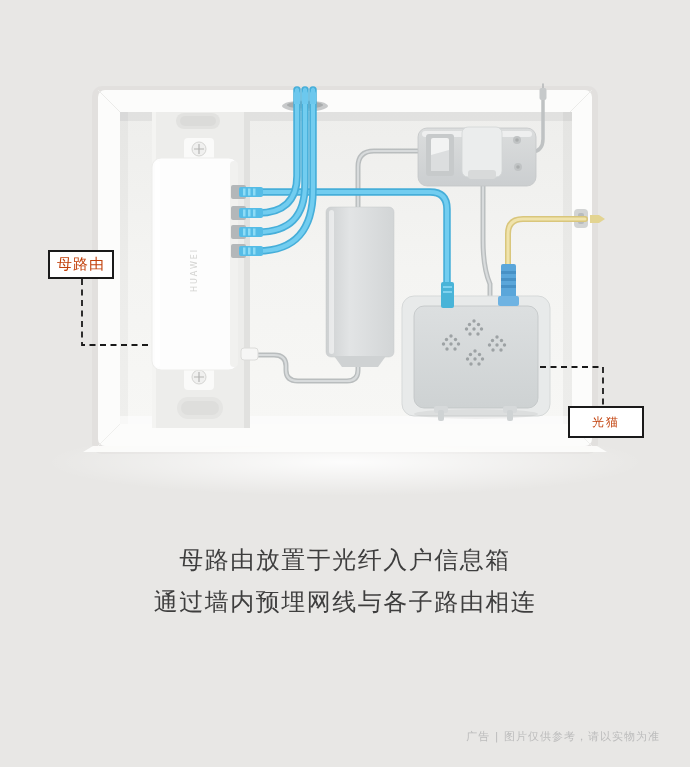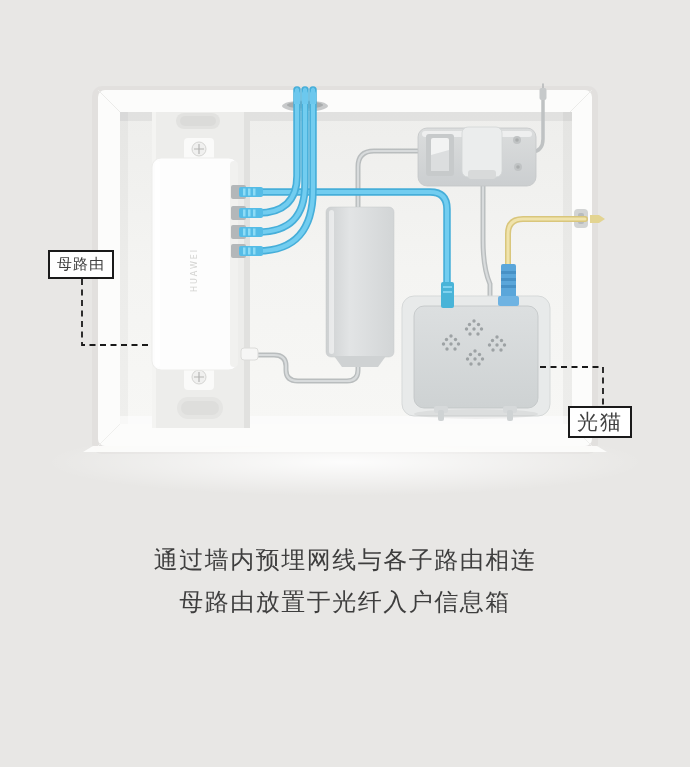--- a/index.html
+++ b/index.html
@@ -6,24 +6,24 @@
   .page{
     position:relative;width:690px;height:767px;margin:0 auto;overflow:hidden;
     background:#e8e7e5;
     font-family:"DejaVu Sans","Liberation Sans",sans-serif;
   }
   .scene{position:absolute;left:0;top:0;width:690px;height:530px;}
   .scene svg{position:absolute;left:0;top:0;}
   .callout{
     position:absolute;background:#ffffff;border:2px solid #1a1a1a;
     display:flex;align-items:center;justify-content:center;
-    color:#404040;box-sizing:border-box;
+    color:#c2410c;box-sizing:border-box;
   }
   .callout-router{left:48px;top:250px;width:66px;height:29px;font-size:15px;letter-spacing:1px;}
-  .callout-modem{left:568px;top:406px;width:64px;height:32px;font-size:21px;letter-spacing:2px;}
+  .callout-modem{left:568px;top:406px;width:76px;height:32px;font-size:12px;letter-spacing:2px;}
   .caption{
     position:absolute;top:539px;left:0;width:690px;text-align:center;
     color:#3e3e3e;font-size:24px;line-height:42px;letter-spacing:1.5px;font-weight:500;
   }
   .footer{
     position:absolute;top:729px;right:30px;
     color:#bcbcbc;font-size:11px;letter-spacing:1px;
   }
 </style>
 </head>
@@ -275,17 +275,18 @@
 
     <div class="callout callout-router">
       <span>母路由</span>
     </div>
     <div class="callout callout-modem">
       <span>光猫</span>
     </div>
   </div>
 
   <div class="caption">
+    <div class="caption-line">母路由放置于光纤入户信息箱</div>
     <div class="caption-line">通过墙内预埋网线与各子路由相连</div>
-    <div class="caption-line">母路由放置于光纤入户信息箱</div>
   </div>
 
+  <div class="footer">广告 | 图片仅供参考，请以实物为准</div>
 </div>
 
 </body></html>

